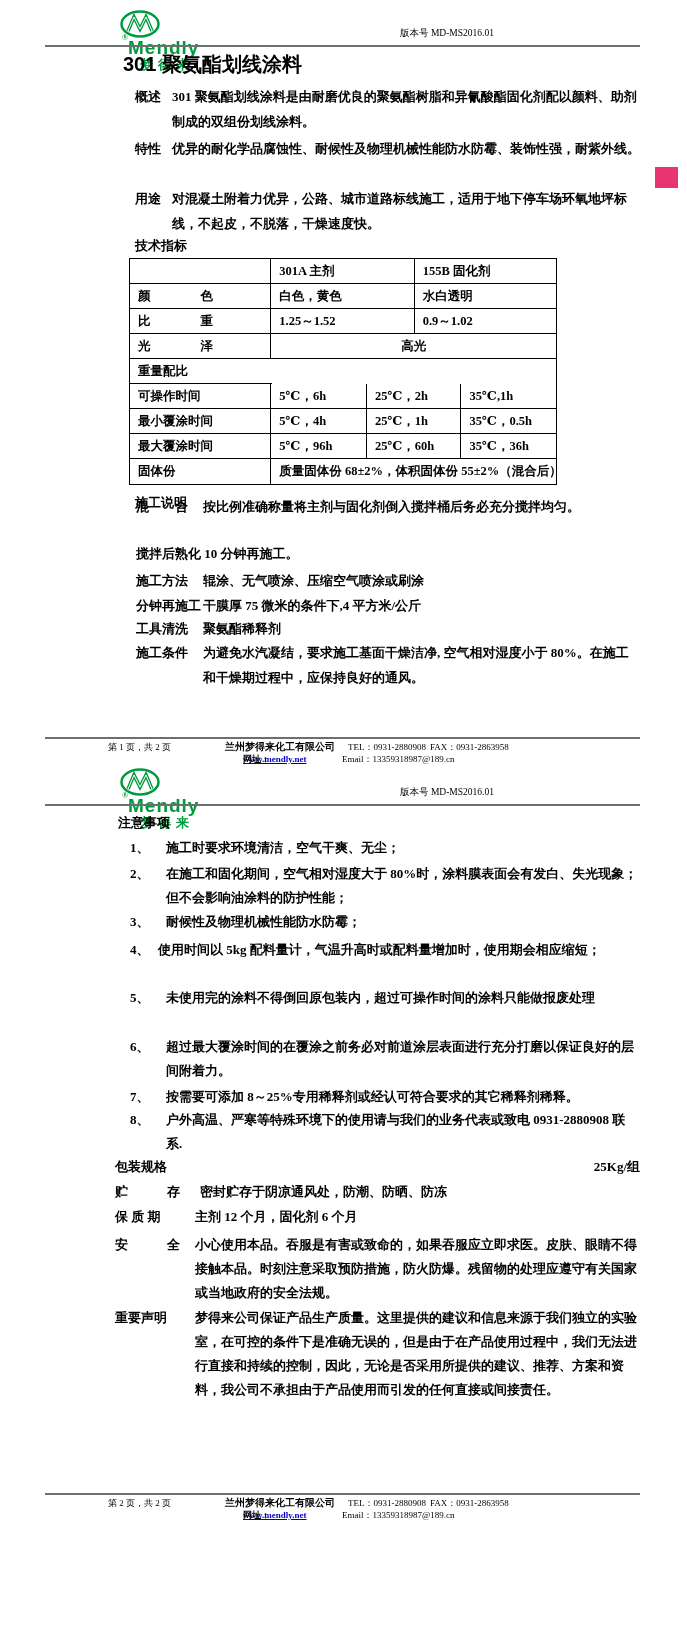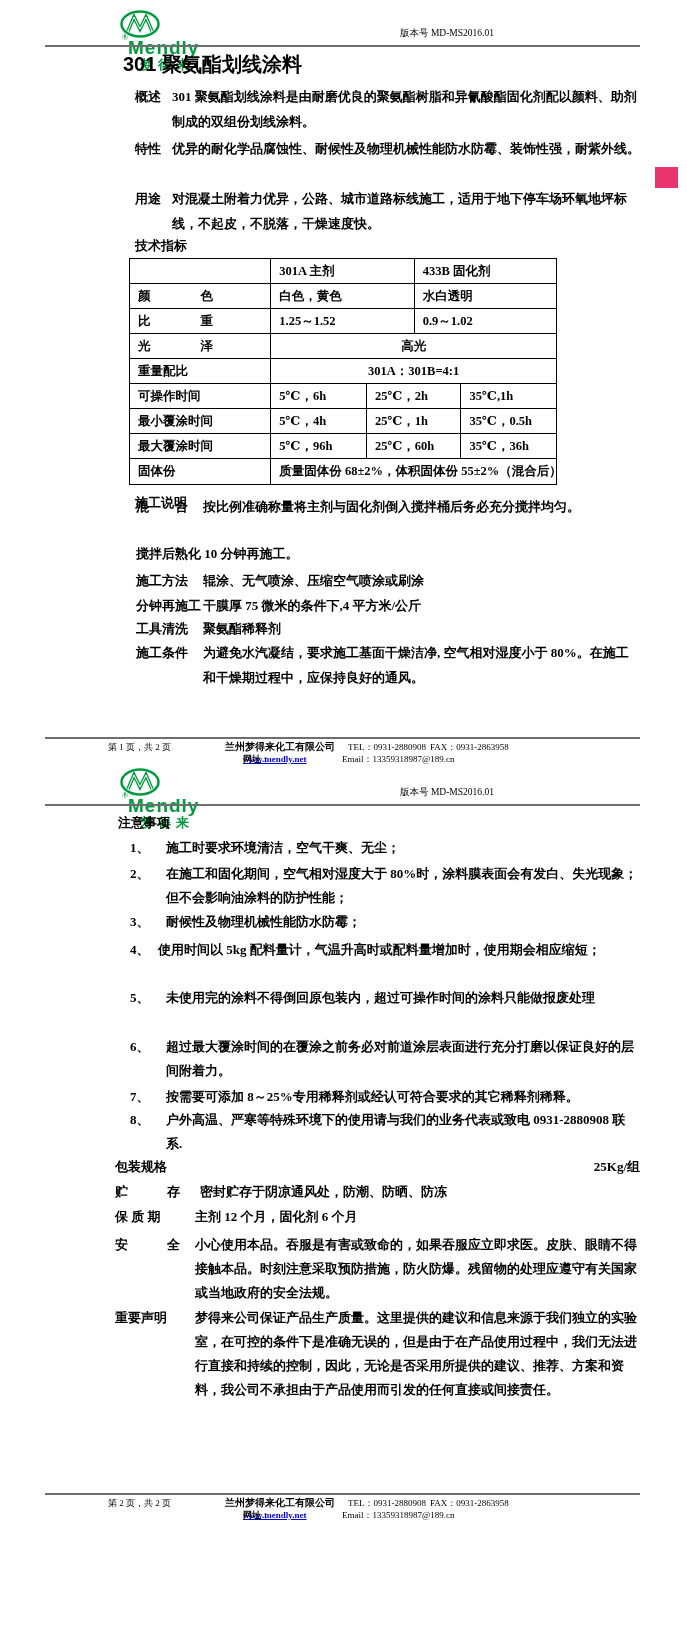--- a/index.html
+++ b/index.html
@@ -72,39 +72,38 @@
     <span class="lbl">用途</span>
     <span class="txt" style="margin-left:37px;">对混凝土附着力优异，公路、城市道路标线施工，适用于地下停车场环氧地坪标线，不起皮，不脱落，干燥速度快。</span>
   </div>
 
   <div class="sec" style="left:135px;top:233px;">技术指标</div>
 
   <div class="tbl">
     <div class="trow">
       <div class="c-label"></div>
       <div class="c-a">301A 主剂</div>
-      <div class="c-b">433B 固化剂</div>
+      <div class="c-b">155B 固化剂</div>
     </div>
     <div class="trow">
       <div class="c-label">颜　　　　色</div>
       <div class="c-a">白色，黄色</div>
       <div class="c-b">水白透明</div>
     </div>
     <div class="trow">
       <div class="c-label">比　　　　重</div>
       <div class="c-a">1.25～1.52</div>
       <div class="c-b">0.9～1.02</div>
     </div>
     <div class="trow">
       <div class="c-label">光　　　　泽</div>
       <div class="c-span center">高光</div>
     </div>
     <div class="trow">
       <div class="c-label">重量配比</div>
-      <div class="c-span center">301A：301B=4:1</div>
     </div>
     <div class="trow">
       <div class="c-label">可操作时间</div>
       <div class="c3a">5℃，6h</div>
       <div class="c3b">25℃，2h</div>
       <div class="c3b">35℃,1h</div>
     </div>
     <div class="trow">
       <div class="c-label">最小覆涂时间</div>
       <div class="c3a">5℃，4h</div>

